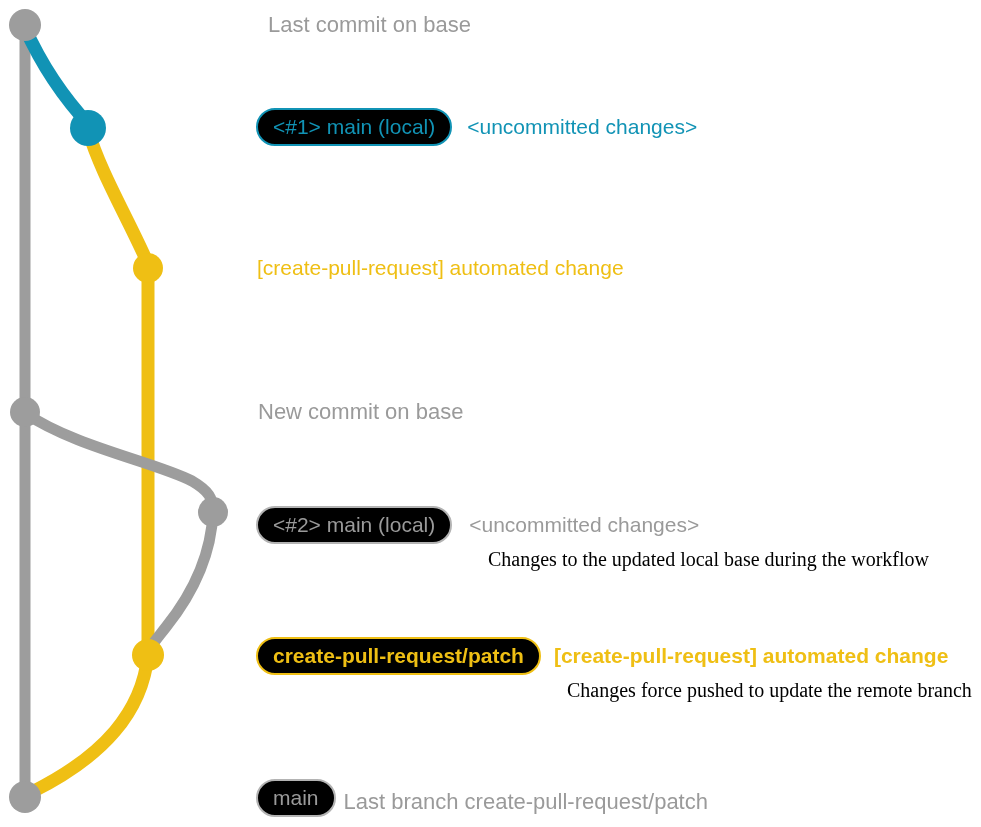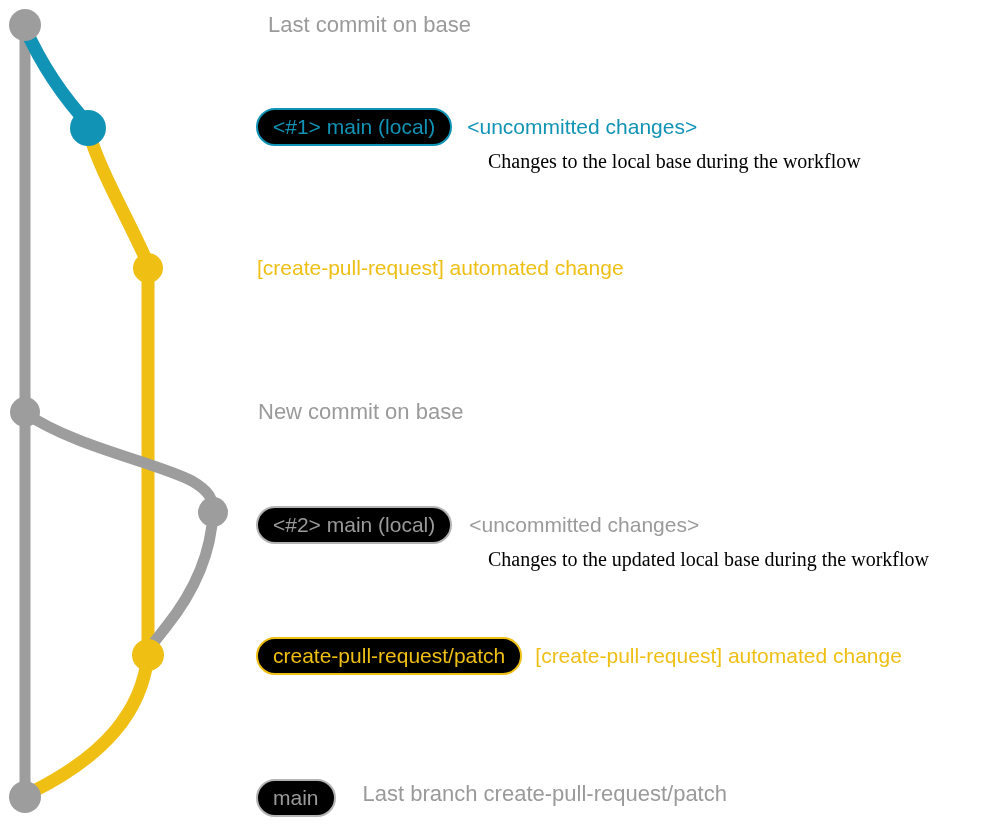--- a/index.html
+++ b/index.html
@@ -21,21 +21,21 @@
   .badge.gray{border-color:#B3B3B3;color:#9A9A9A;}
   .headline{font-size:21px;}
   .headline.teal{color:#1193B5;}
   .headline.yellow{color:#EFBF14;}
   .headline.gray{color:#9A9A9A;}
   .note{font-size:22px;color:#9A9A9A;line-height:30px;}
   .desc{
     font-family:"Liberation Serif",serif;font-size:20px;color:#000;
     line-height:22px;margin-top:4px;
   }
-  .single-line{display:flex;align-items:flex-start;gap:27px;height:38px;}
+  .single-line{display:flex;align-items:flex-end;gap:8px;height:38px;}
 </style>
 </head>
 <body>
 
 <svg class="graph-svg" width="250" height="827" viewBox="0 0 250 827">
 
   <path d="M25,25 L25,797" fill="none" stroke-width="11" stroke-linecap="round" stroke="#9D9D9D"></path>
 
   <path d="M88,130 C100,172 130,222 148,264 L148,655 C142,712 104,756 32,792" fill="none" stroke-width="13" stroke-linecap="round" stroke="#EFBF14"></path>
 
@@ -55,44 +55,44 @@
 
 <div class="row" style="left:268px;top:10px;">
   <div class="note">Last commit on base</div>
 </div>
 
 <div class="row" style="left:256px;top:108px;">
   <div class="row-main">
     <span class="badge teal">&lt;#1&gt; main (local)</span>
     <span class="headline teal">&lt;uncommitted changes&gt;</span>
   </div>
-  <div class="desc" style="margin-left:232px;">Changes to the local base during the workflow</div>
 </div>
 
 <div class="row" style="left:257px;top:253px;">
   <div class="headline yellow" style="line-height:30px;">[create-pull-request] automated change</div>
 </div>
 
 <div class="row" style="left:258px;top:397px;">
   <div class="note">New commit on base</div>
 </div>
 
 <div class="row" style="left:256px;top:492px;">
   <div class="row-main" style="gap:17px;margin-top:14px;">
     <span class="badge gray">&lt;#2&gt; main (local)</span>
     <span class="headline gray">&lt;uncommitted changes&gt;</span>
   </div>
   <div class="desc" style="margin-left:232px;">Changes to the updated local base during the workflow</div>
 </div>
 
 <div class="row" style="left:256px;top:637px;">
-  <div class="row-main" style="gap:13px;">
+  <div class="row-main" style="gap:13px;font-weight:bold;">
     <span class="badge yellow">create-pull-request/patch</span>
     <span class="headline yellow">[create-pull-request] automated change</span>
   </div>
+  <div class="desc" style="margin-left:311px;">Changes force pushed to update the remote branch</div>
 </div>
 
 <div class="row" style="left:256px;top:779px;">
   <div class="single-line">
     <span class="badge gray">main</span>
     <span class="note" style="font-size:22px;">Last branch create-pull-request/patch</span>
   </div>
 </div>
 
 </body></html>

